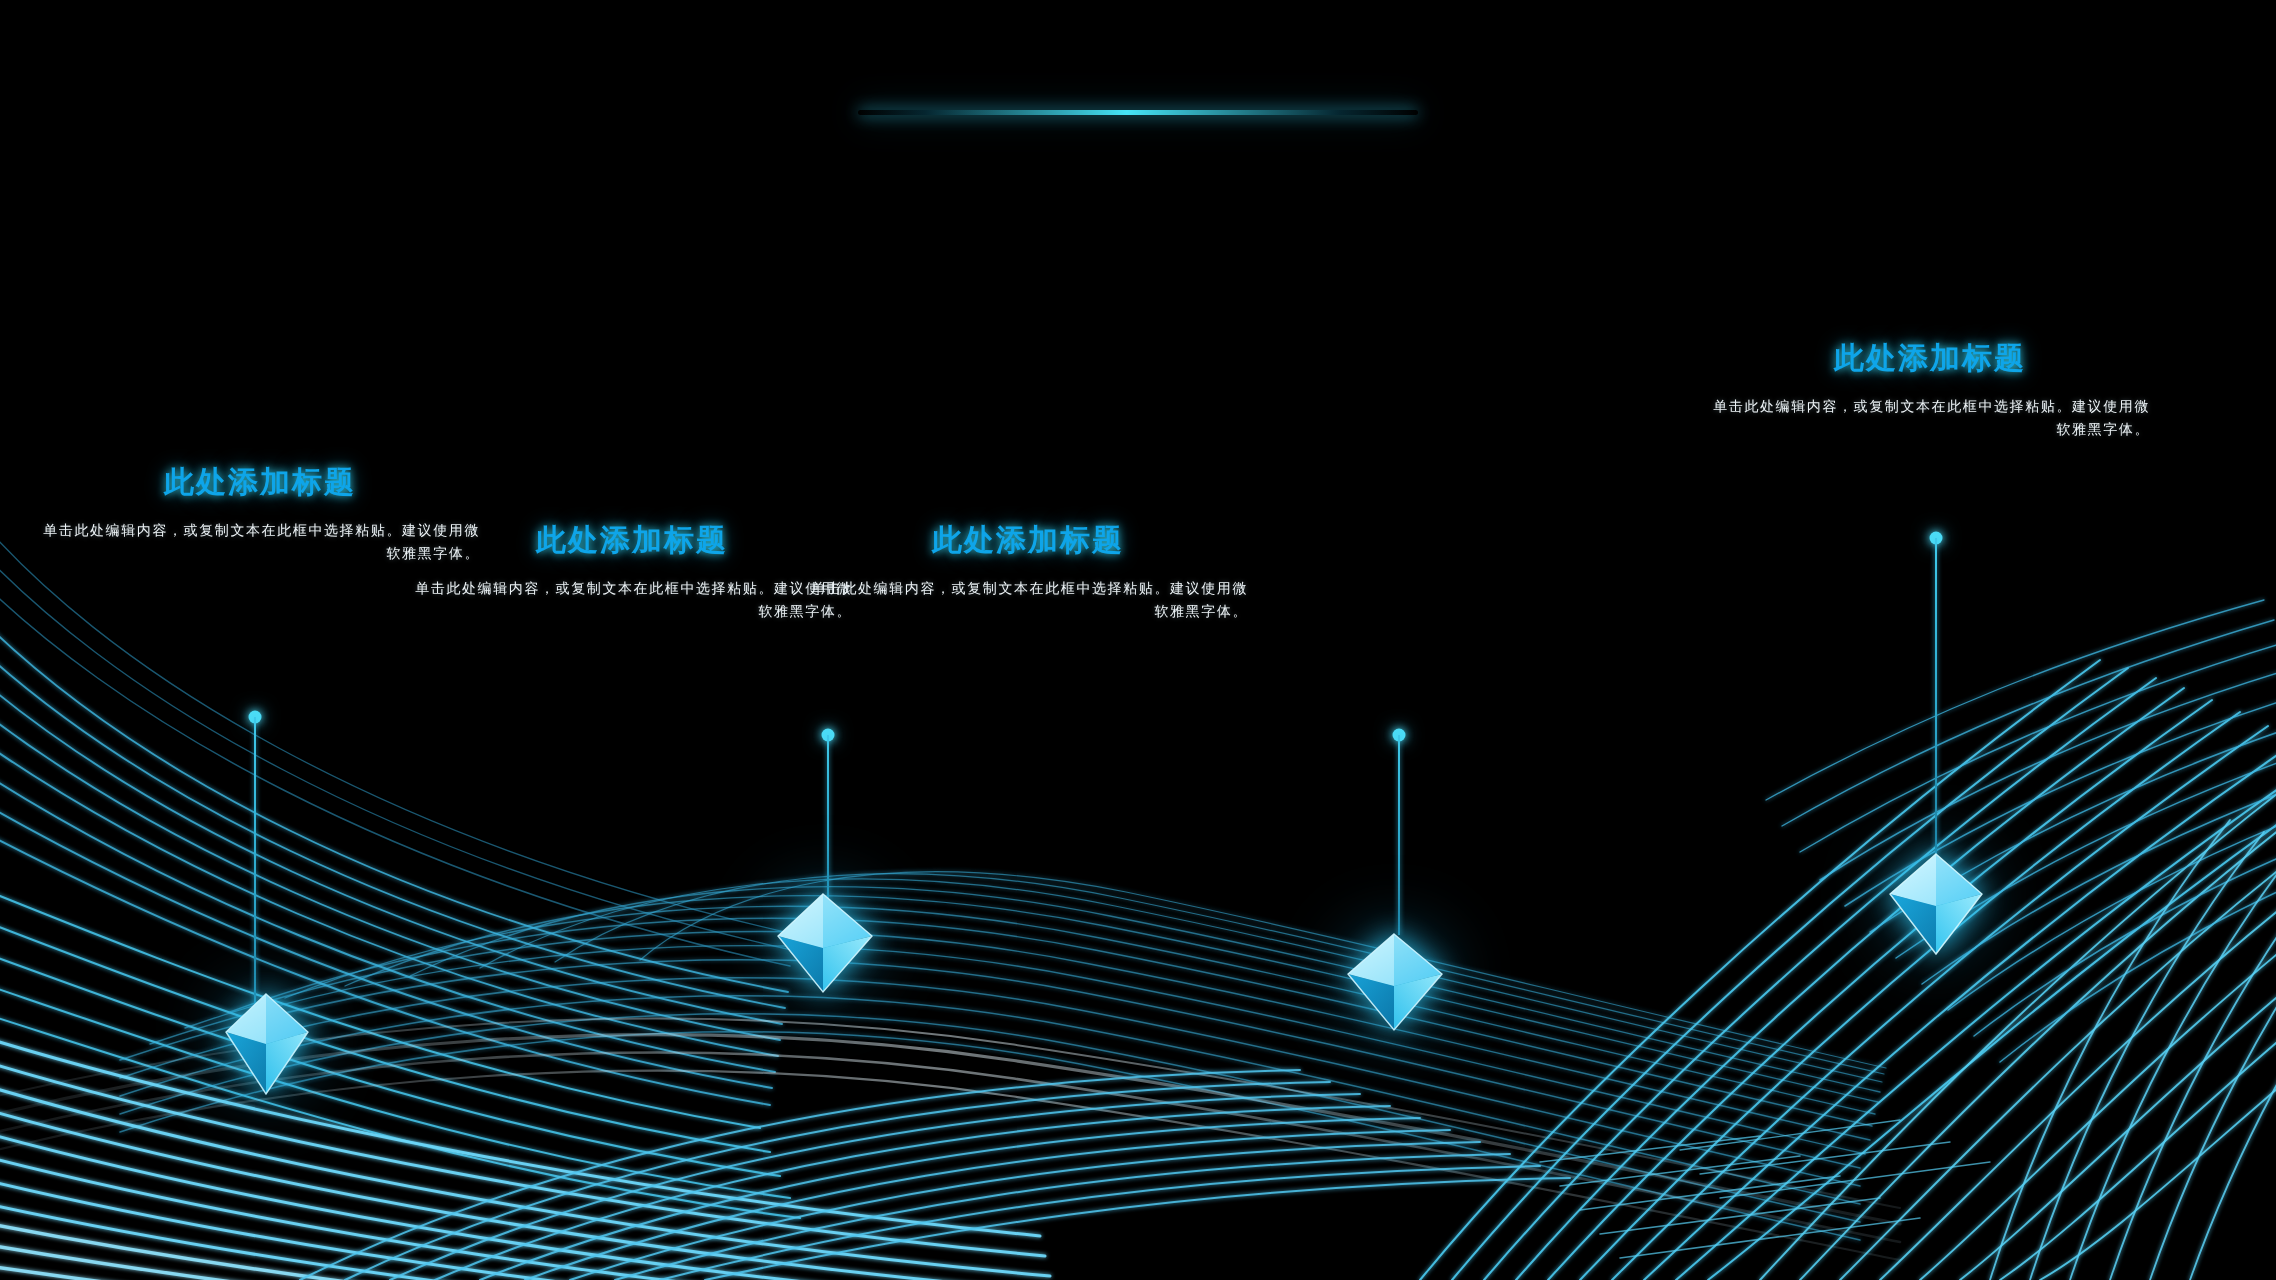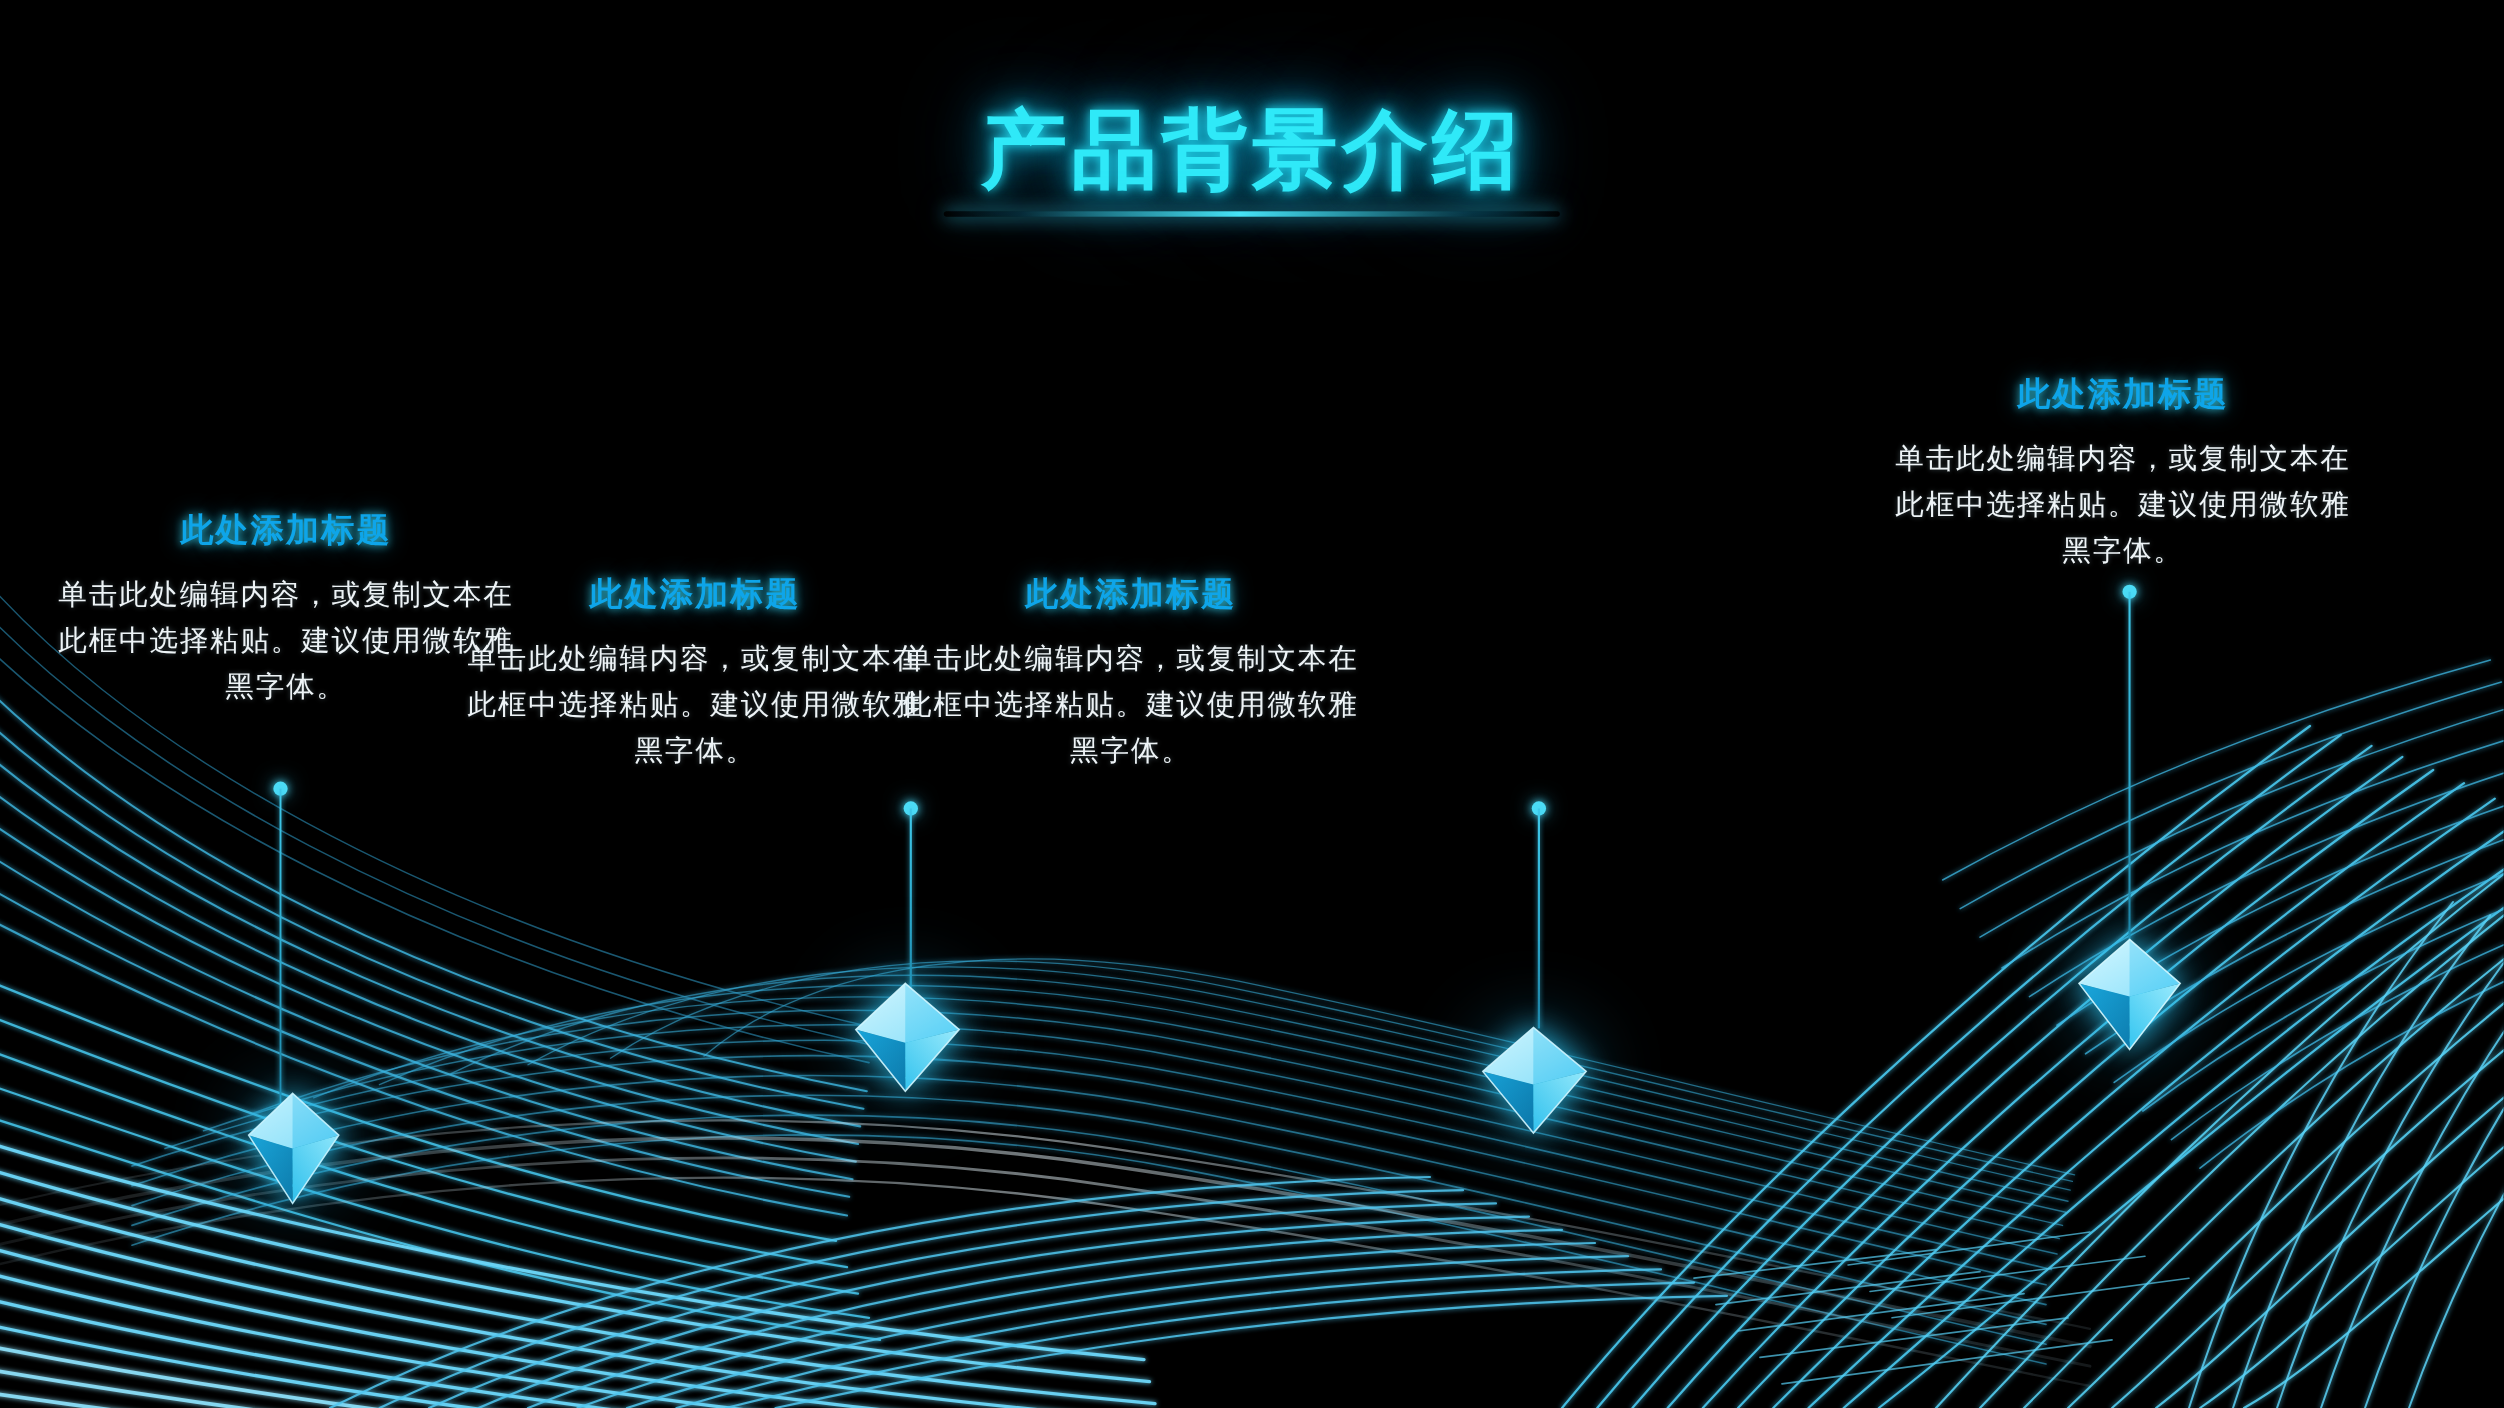--- a/index.html
+++ b/index.html
@@ -30,22 +30,23 @@
   }
 
   
   .callout{position:absolute;z-index:6;text-align:center;}
   .callout .ct{
     font-size:30px;font-weight:bold;color:#0ea5e9;letter-spacing:2px;
     text-shadow:0 0 8px rgba(60,225,250,.85),0 0 20px rgba(25,170,215,.55);
     white-space:nowrap;margin-bottom:16px;
   }
   .callout .cb{
-    font-size:26px;line-height:1.62;color:#eef4f7;letter-spacing:1.6px;
+    font-size:14px;line-height:1.62;color:#eef4f7;letter-spacing:1.6px;
     text-shadow:0 0 5px rgba(190,225,240,.35);
+    text-align:right;
   }
 
   
   .connector{position:absolute;z-index:6;}
   .connector .dot{
     position:absolute;left:50%;top:0;transform:translate(-50%,-50%);
     width:13px;height:13px;border-radius:50%;background:#4cdcf6;
     box-shadow:0 0 8px #4cdcf6,0 0 18px rgba(60,200,240,.7);
   }
   .connector .stem{
@@ -227,21 +228,20 @@
   </g>
 
   <g fill="none" stroke="#2f9fcc" stroke-opacity="0.55" stroke-linecap="round">
     <path d="M-40,560 C 110,718 396,880 790,966" stroke-width="1.5"></path>
     <path d="M-40,528 C 106,696 394,862 792,950" stroke-width="1.4"></path>
     <path d="M-40,496 C 100,674 392,844 794,934" stroke-width="1.3"></path>
   </g>
 </svg>
 
 <div class="title-wrap">
-  <div class="title">产品背景介绍</div>
   <div class="title-underline"></div>
 </div>
 
 <div class="callout" style="left:40px;top:462px;width:440px;">
   <div class="ct">此处添加标题</div>
   <div class="cb">单击此处编辑内容，或复制文本在此框中选择粘贴。建议使用微软雅黑字体。</div>
 </div>
 <div class="connector" style="left:248px;top:717px;width:14px;height:300px;">
   <div class="dot"></div>
   <div class="stem" style="height:300px;"></div>

